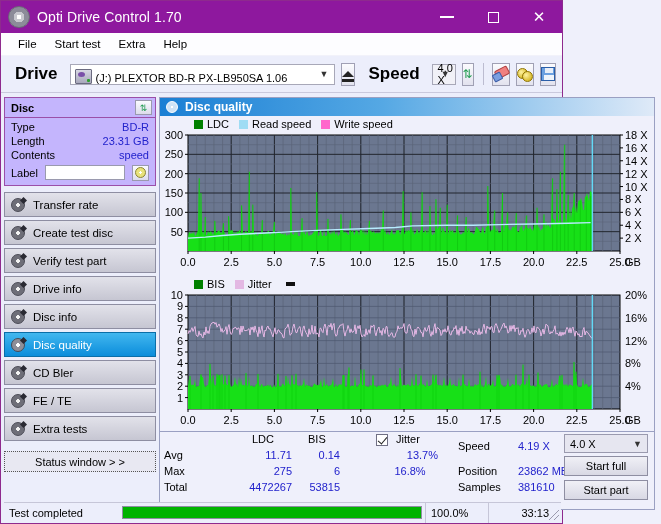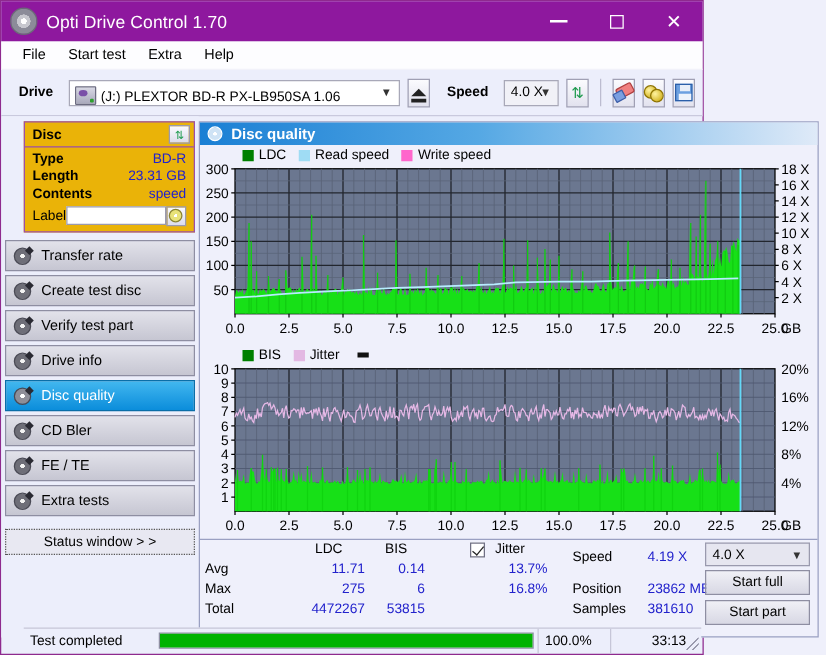--- a/index.html
+++ b/index.html
@@ -42,21 +42,21 @@
     height:22px;background:#fdfdff;display:flex;align-items:center;
     padding-left:8px;border-bottom:1px solid #f2f2fa;
   }
   .menu-item{padding:2px 9px;font-size:11.5px;color:#000;}
 
   
   .toolbar{
     height:36px;background:#eceefb;display:flex;align-items:center;
     padding:0 6px;gap:6px;border-bottom:1px solid #c9c9dd;
   }
-  .tb-label{font-weight:bold;font-size:11px;color:#000;padding:0 6px 0 8px;}
+  .tb-label{font-weight:bold;font-size:17px;color:#000;padding:0 6px 0 8px;}
   .drive-combo{
     flex:0 0 265px;height:21px;background:#fff;border:1px solid #a8a8b8;
     display:flex;align-items:flex-end;box-sizing:border-box;position:relative;
   }
   .drv-ico{
     width:15px;height:13px;margin:0 4px 0 4px;flex:0 0 auto;position:relative;
     background:linear-gradient(#d8d8e4,#a8a8bb);border:1px solid #6b6b80;border-radius:1px;
   }
   .drv-ico:after{content:"";position:absolute;left:2px;top:2px;width:7px;height:5px;border-radius:50%;background:#7a4fa8;}
   .drv-ico:before{content:"";position:absolute;right:1px;bottom:1px;width:3px;height:3px;background:#2fa02f;border-radius:1px;}
@@ -87,30 +87,30 @@
   .ico-gold .g2{width:9px;height:9px;background:radial-gradient(circle at 35% 35%,#fff3a0,#c9a400);border:1px solid #8f7400;left:5px;top:3px;}
   .ico-save{width:14px;height:14px;background:#6ca0e0;border:1px solid #2b5ea8;position:relative;box-sizing:border-box;}
   .ico-save:before{content:"";position:absolute;left:3px;top:0px;width:8px;height:5px;background:#e8eef8;}
   .ico-save:after{content:"";position:absolute;left:2px;bottom:0px;width:10px;height:5px;background:#eef3fb;}
 
   
   .body{display:flex;height:417px;}
 
   
   .sidebar{width:158px;flex:0 0 158px;padding:4px 3px 0 3px;box-sizing:border-box;background:#eceefb;}
-  .disc-panel{border:1px solid #9b4fa8;background:#eab308;box-sizing:border-box;margin-left:15px;}
+  .disc-panel{border:1px solid #9b4fa8;background:#c4b5fd;box-sizing:border-box;}
   .disc-head{
     height:19px;display:flex;align-items:center;justify-content:space-between;
     border-bottom:1px solid #9b4fa8;padding:0 3px 0 6px;
   }
   .disc-head b{font-size:11px;}
   .mini-btn{width:17px;height:15px;border:1px solid #9a9aae;background:linear-gradient(#fafaff,#dcdceb);display:flex;align-items:center;justify-content:center;font-size:9px;color:#1f9b4f;box-sizing:border-box;}
   .disc-rows{padding:2px 6px 3px 6px;}
   .drow{display:flex;justify-content:space-between;align-items:center;height:14px;font-size:11px;}
-  .drow .k{color:#000;font-weight:bold;}
+  .drow .k{color:#000;}
   .drow .v{color:#2222cc;}
   .label-row{display:flex;align-items:center;justify-content:space-between;height:19px;margin-top:1px;}
   .label-row .k{font-size:11px;}
   .label-input{width:80px;height:15px;border:1px solid #9a9aae;background:#fff;box-sizing:border-box;}
   .disc-btn{width:17px;height:16px;border:1px solid #9a9aae;background:linear-gradient(#fafaff,#dcdceb);display:flex;align-items:center;justify-content:center;box-sizing:border-box;}
   .cd-dot{width:11px;height:11px;border-radius:50%;background:radial-gradient(circle at 50% 50%,#fff 0 18%,#e8e27a 19% 80%,#b8b24a 81% 100%);border:1px solid #8a8430;box-sizing:border-box;}
 
   .navlist{margin-top:6px;display:flex;flex-direction:column;gap:3px;}
   .navbtn{
     height:25px;border:1px solid #8e8ea2;
@@ -175,21 +175,21 @@
   }
   .sel-speed .ca{position:absolute;right:5px;font-size:9px;color:#333;}
   .act-btn{
     position:absolute;width:84px;height:20px;border:1px solid #8e8ea2;
     background:linear-gradient(#f0f0f6,#d8d8e4);display:flex;align-items:center;justify-content:center;
     font-size:11px;box-sizing:border-box;
   }
 
   
   .statusbar{
-    position:absolute;left:18px;right:1px;bottom:1px;height:20px;
+    position:absolute;left:3px;right:1px;bottom:1px;height:20px;
     background:#eceefb;display:flex;align-items:center;
     border-top:1px solid #c6c6d8;box-sizing:border-box;margin-top:41px;
   }
   .sb-cell{height:20px;display:flex;align-items:center;padding:0 5px;box-sizing:border-box;}
   .sb-text{width:148px;font-size:11px;}
   .sb-prog{flex:0 0 306px;padding:0 3px;display:flex;align-items:center;}
   .progbar{width:300px;height:13px;border:1px solid #8e8ea2;background:#fff;box-sizing:border-box;}
   .progfill{height:100%;background:#00b300;}
   .sb-pct{width:80px;font-size:11px;border-left:1px solid #c6c6d8;}
   .sb-time{flex:1;font-size:11px;border-left:1px solid #c6c6d8;justify-content:flex-end;padding-right:12px;padding-left:32px;}
@@ -305,20 +305,24 @@
           <span class="nav-ico"></span>
           <span>Create test disc</span>
         </div>
         <div class="navbtn">
           <span class="nav-ico"></span>
           <span>Verify test part</span>
         </div>
         <div class="navbtn">
           <span class="nav-ico"></span>
           <span>Drive info</span>
+        </div>
+        <div class="navbtn">
+          <span class="nav-ico"></span>
+          <span>Disc info</span>
         </div>
         <div class="navbtn active">
           <span class="nav-ico"></span>
           <span>Disc quality</span>
         </div>
         <div class="navbtn">
           <span class="nav-ico"></span>
           <span>CD Bler</span>
         </div>
         <div class="navbtn">
@@ -709,21 +713,21 @@
             <span class="st k" style="left:236px;top:1px;">Jitter</span>
 
             <span class="st k" style="left:4px;top:17px;">Avg</span>
             <span class="st v" style="left:86px;top:17px;width:46px;text-align:right;">11.71</span>
             <span class="st v" style="left:140px;top:17px;width:40px;text-align:right;">0.14</span>
             <span class="st v" style="left:222px;top:17px;width:56px;text-align:right;">13.7%</span>
 
             <span class="st k" style="left:4px;top:33px;">Max</span>
             <span class="st v" style="left:86px;top:33px;width:46px;text-align:right;">275</span>
             <span class="st v" style="left:140px;top:33px;width:40px;text-align:right;">6</span>
-            <span class="st v" style="left:222px;top:33px;width:56px;text-align:right;">16.8%</span>
+            <span class="st v" style="left:222px;top:33px;width:56px;text-align:center;">16.8%</span>
 
             <span class="st k" style="left:4px;top:49px;">Total</span>
             <span class="st v" style="left:66px;top:49px;width:66px;text-align:right;">4472267</span>
             <span class="st v" style="left:134px;top:49px;width:46px;text-align:right;">53815</span>
 
             <span class="st k" style="left:298px;top:8px;">Speed</span>
             <span class="st v" style="left:358px;top:8px;">4.19 X</span>
             <span class="st k" style="left:298px;top:33px;">Position</span>
             <span class="st v" style="left:358px;top:33px;">23862 MB</span>
             <span class="st k" style="left:298px;top:49px;">Samples</span>

